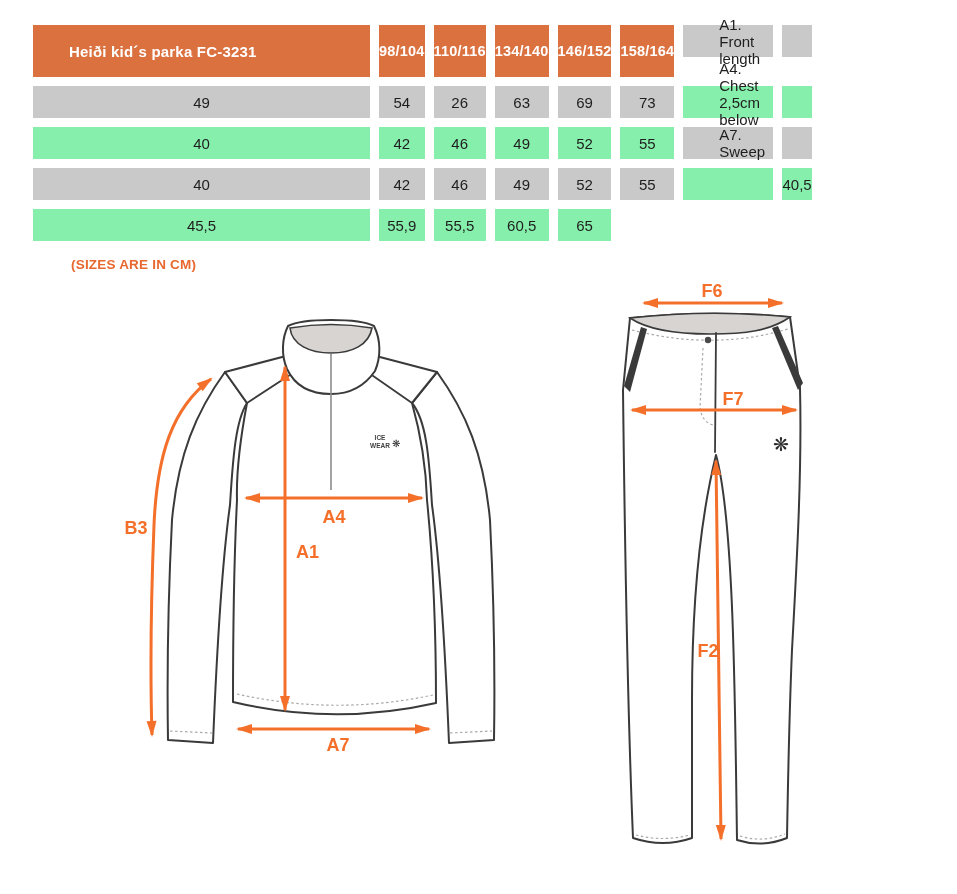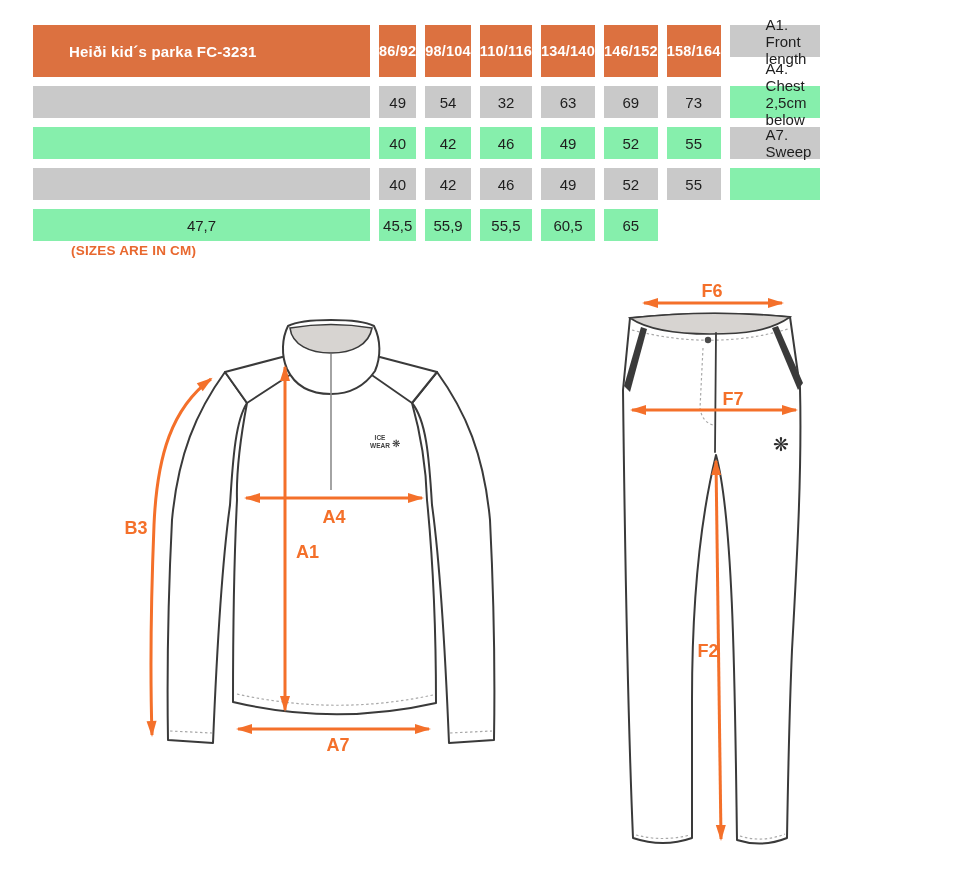--- a/index.html
+++ b/index.html
@@ -27,53 +27,52 @@
     justify-content:flex-start;padding-left:36px;font-size:15px;
   }
   .cell.label{
     justify-content:flex-start;padding-left:36px;
   }
   
   .bg-a{background:#C9C9C9;}
   .bg-b{background:#86efac;}
   
   .units-note{
-    position:absolute;left:71px;top:243px;
+    position:absolute;left:71px;top:257px;
     color:#E8682F;font-size:13.5px;font-weight:bold;letter-spacing:.2px;
   }
   
   .diagram-svg{position:absolute;left:0;top:270px;}
   .garment{fill:#ffffff;stroke:#3a3a3a;stroke-width:2;stroke-linejoin:round;}
   .seam{fill:none;stroke:#3a3a3a;stroke-width:1.8;stroke-linecap:round;}
   .stitch{fill:none;stroke:#a8a8a8;stroke-width:1.2;stroke-dasharray:2.5 2.5;}
   .grayfill{fill:#D7D4D1;stroke:#3a3a3a;stroke-width:1.6;}
   .zip{stroke:#8d8d8d;stroke-width:1.6;}
   .measure{fill:none;stroke:#F4702A;stroke-width:3;}
   .mlabel{fill:#F4702A;font-family:"Liberation Sans",sans-serif;font-weight:bold;font-size:18px;}
   .logotext{fill:#3f3f3f;font-family:"Liberation Sans",sans-serif;font-weight:bold;}
   .flake{fill:#2c2c2c;font-family:"DejaVu Sans",sans-serif;}
 </style>
 </head>
 <body>
 
 <div class="size-table">
 
   <div class="cell head title">Heiði kid´s parka FC-3231</div>
-  <div class="cell head">86/92</div>
   <div class="cell head">98/104</div>
   <div class="cell head">110/116</div>
   <div class="cell head">134/140</div>
   <div class="cell head">146/152</div>
   <div class="cell head">158/164</div>
 
   <div class="cell label bg-a">A1. Front length</div>
   <div class="cell bg-a"></div>
   <div class="cell bg-a">49</div>
   <div class="cell bg-a">54</div>
-  <div class="cell bg-a">32</div>
+  <div class="cell bg-a">26</div>
   <div class="cell bg-a">63</div>
   <div class="cell bg-a">69</div>
   <div class="cell bg-a">73</div>
 
   <div class="cell label bg-b">A4. Chest 2,5cm below armhole</div>
   <div class="cell bg-b"></div>
   <div class="cell bg-b">40</div>
   <div class="cell bg-b">42</div>
   <div class="cell bg-b">46</div>
   <div class="cell bg-b">49</div>
@@ -83,21 +82,21 @@
   <div class="cell label bg-a">A7. Sweep</div>
   <div class="cell bg-a"></div>
   <div class="cell bg-a">40</div>
   <div class="cell bg-a">42</div>
   <div class="cell bg-a">46</div>
   <div class="cell bg-a">49</div>
   <div class="cell bg-a">52</div>
   <div class="cell bg-a">55</div>
 
   <div class="cell bg-b"></div>
-  <div class="cell bg-b">47,7</div>
+  <div class="cell bg-b">40,5</div>
   <div class="cell bg-b">45,5</div>
   <div class="cell bg-b">55,9</div>
   <div class="cell bg-b">55,5</div>
   <div class="cell bg-b">60,5</div>
   <div class="cell bg-b">65</div>
 </div>
 
 <div class="units-note">(SIZES ARE IN CM)</div>
 
 <svg class="diagram-svg" width="957" height="624" viewBox="0 270 957 624">

